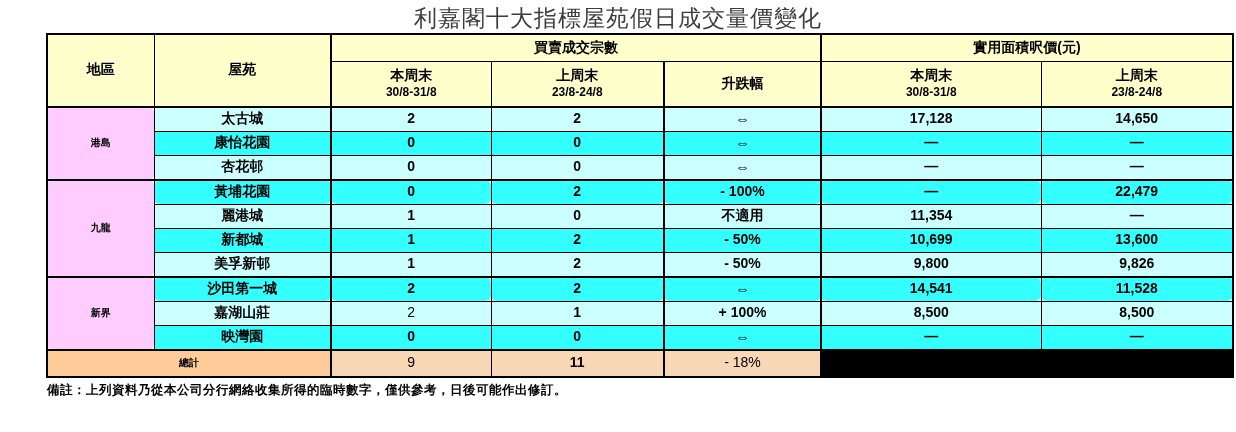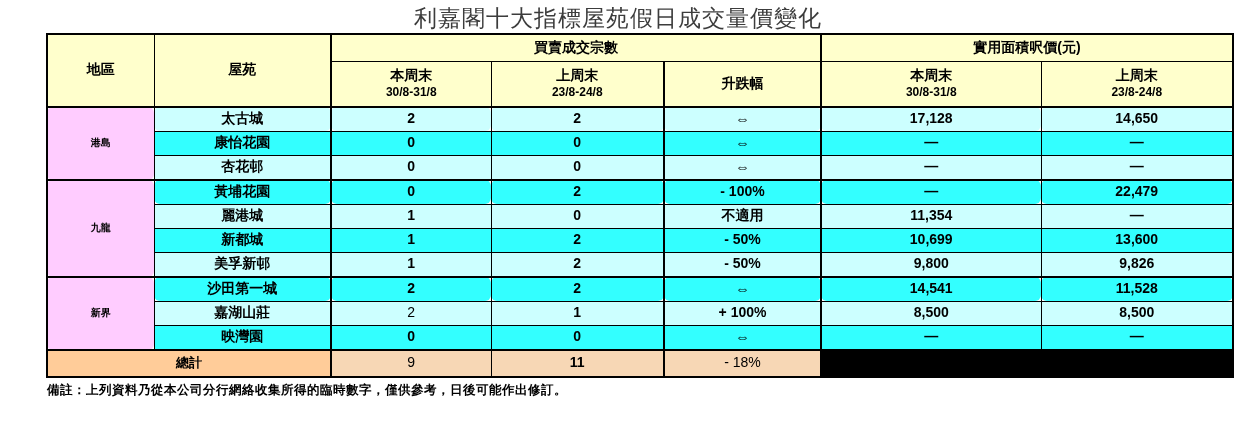--- a/index.html
+++ b/index.html
@@ -45,21 +45,21 @@
   tr.section-start td { border-top: 2px solid var(--border, #000); border-radius: 6px; }
 
   tbody td { height: 23px; }
   td.region-cell { background: var(--region_bg, #FFCCFF) !important; font-size: 10px; }
   tr.row-light td { background: var(--row_light_bg, #CCFFFF); }
   tr.row-bright td { background: var(--row_bright_bg, #33FFFF); }
   td.arrow-cell { font-size: 15px; }
   td.regular { font-weight: normal; }
 
   tr.total-row td { border-top: 2px solid var(--border, #000); height: 25px; }
-  td.total-label { background: var(--total_label_bg, #FFCC99) !important; font-size: 13px; }
+  td.total-label { background: var(--total_label_bg, #FFCC99) !important; font-size: 10px; }
   td.total-data { background: var(--total_data_bg, #F7D7B5) !important; }
   td.blackout { background: var(--blackout, #000000) !important; }
 
   .notes {
     margin: 5px 12px 0 47px;
     font-size: 12.5px;
     font-weight: bold;
     line-height: 1.25;
     letter-spacing: 0.5px;
   }

